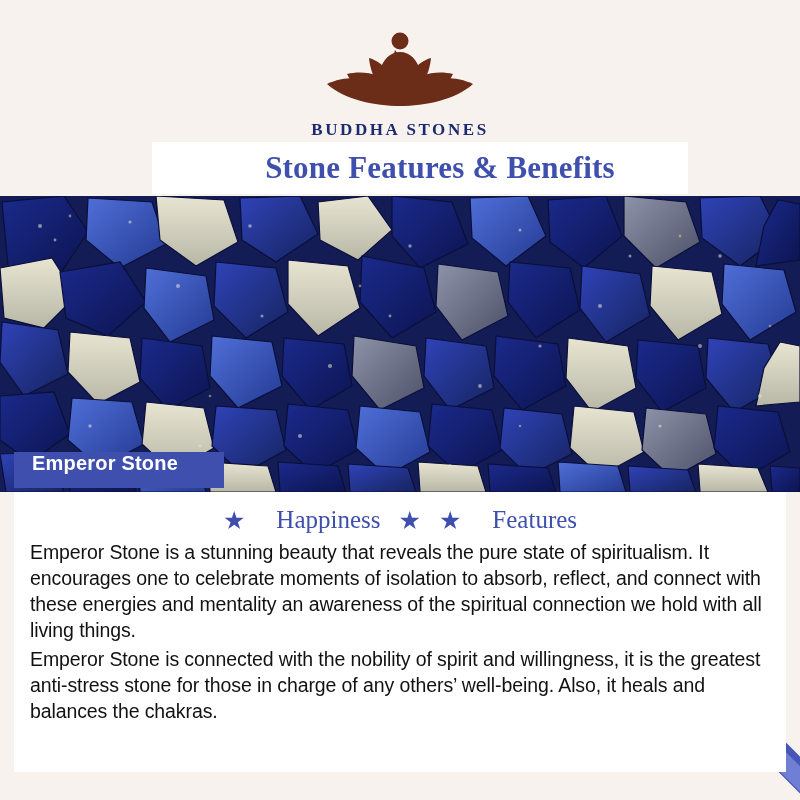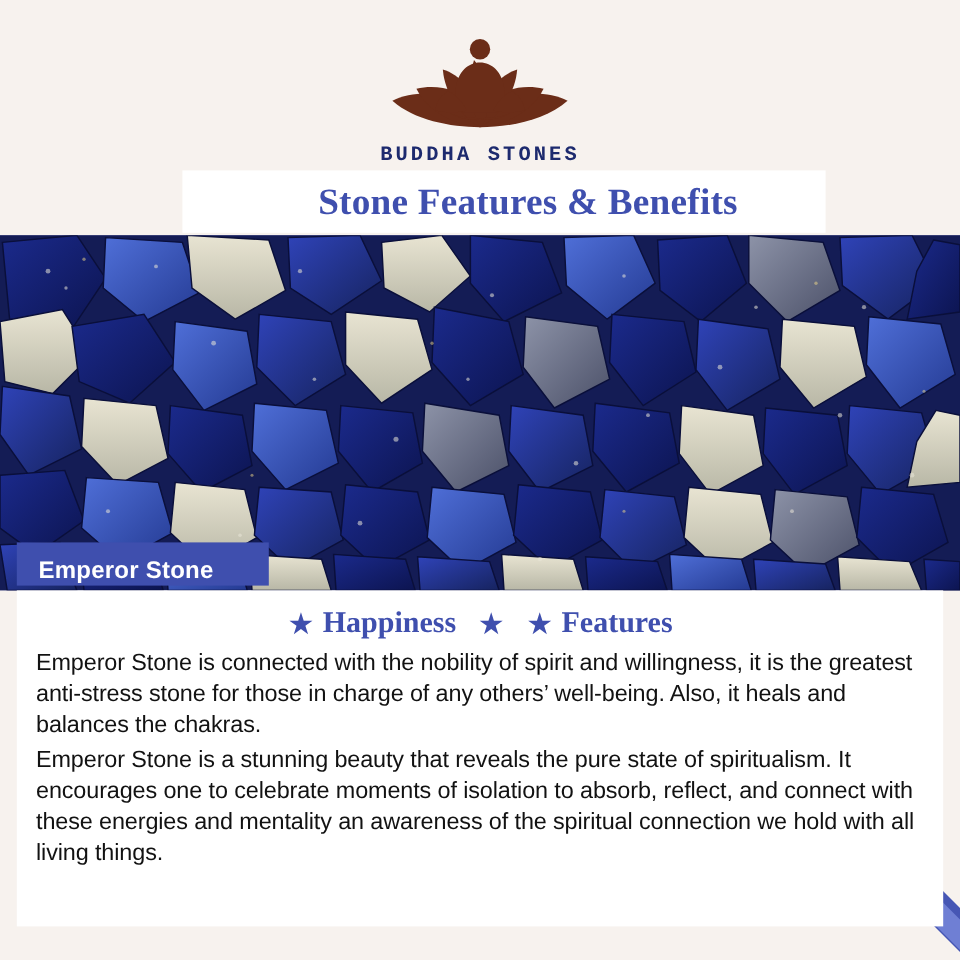--- a/index.html
+++ b/index.html
@@ -80,21 +80,21 @@
   .logo-mark {
     display: block;
     margin: 0 auto;
   }
   .brand-name {
     margin-top: 2px;
     font-size: 17px;
     letter-spacing: 2.6px;
     font-weight: bold;
     color: #1d2a6e;
-    font-family: Liberation Mono, monospace;
+    font-family: Liberation Serif, serif;
   }
 
   .title-band {
     position: absolute;
     top: 142px;
     left: 152px;
     width: 496px;
     height: 52px;
     background: #ffffff;
     display: flex;
@@ -123,21 +123,21 @@
   .photo svg { display: block; }
 
   .stone-label {
     position: absolute;
     top: 452px;
     left: 14px;
     min-width: 210px;
     height: 36px;
     background: #3f4fae;
     display: flex;
-    align-items: flex-end;
+    align-items: flex-start;
     padding: 0 16px 0 18px;
     box-sizing: border-box;
   }
   .stone-label .label-text {
     color: #ffffff;
     font-size: 20px;
     font-weight: bold;
     letter-spacing: 0.2px;
   }
 
@@ -166,22 +166,23 @@
     gap: 7px;
   }
   .benefit .star {
     color: #3f4fae;
     font-size: 25px;
     line-height: 1;
   }
   .benefit .b-text {
     color: #3f4fae;
     font-size: 25px;
-    font-weight: bold;
+    font-weight: normal;
     font-family: "Liberation Serif", serif;
+    margin-left: 24px;
   }
 
   .paragraphs {
     margin-top: 4px;
   }
   .paragraphs p {
     margin: 0 0 0 0;
     font-size: 19.5px;
     line-height: 1.33;
     color: #121212;
@@ -373,19 +374,19 @@
       <div class="benefit">
         <span class="star">★</span>
       </div>
       <div class="benefit">
         <span class="star">★</span>
         <span class="b-text">Features</span>
       </div>
     </div>
 
     <div class="paragraphs">
+      <p>Emperor Stone is a stunning beauty that reveals the pure state of spiritualism. It encourages one to celebrate moments of isolation to absorb, reflect, and connect with these energies and mentality an awareness of the spiritual connection we hold with all living things.</p>
       <p>Emperor Stone is connected with the nobility of spirit and willingness, it is the greatest anti-stress stone for those in charge of any others’ well-being. Also, it heals and balances the chakras.</p>
-      <p>Emperor Stone is a stunning beauty that reveals the pure state of spiritualism. It encourages one to celebrate moments of isolation to absorb, reflect, and connect with these energies and mentality an awareness of the spiritual connection we hold with all living things.</p>
     </div>
 
   </div>
 
 </div>
 
 </body></html>

